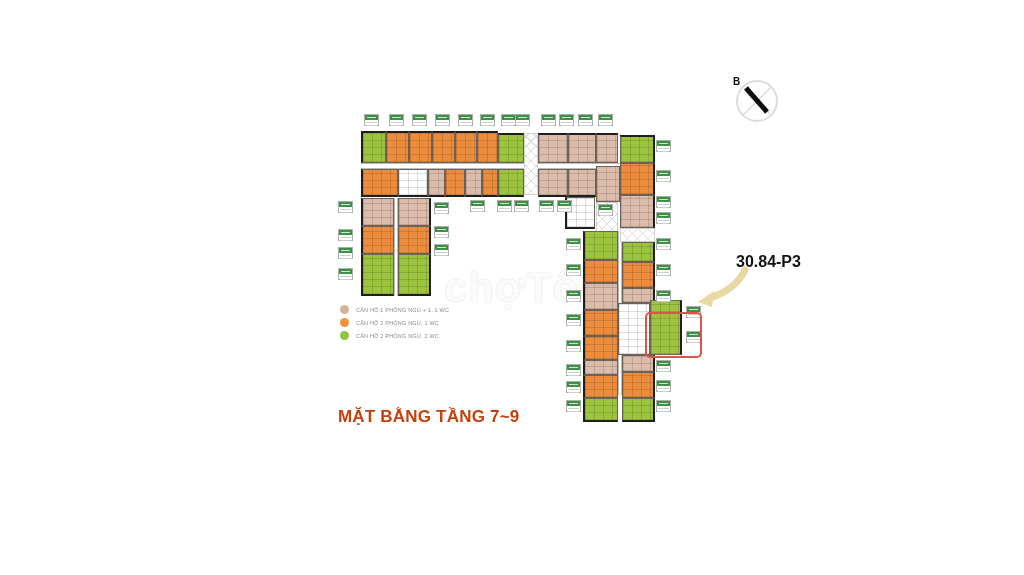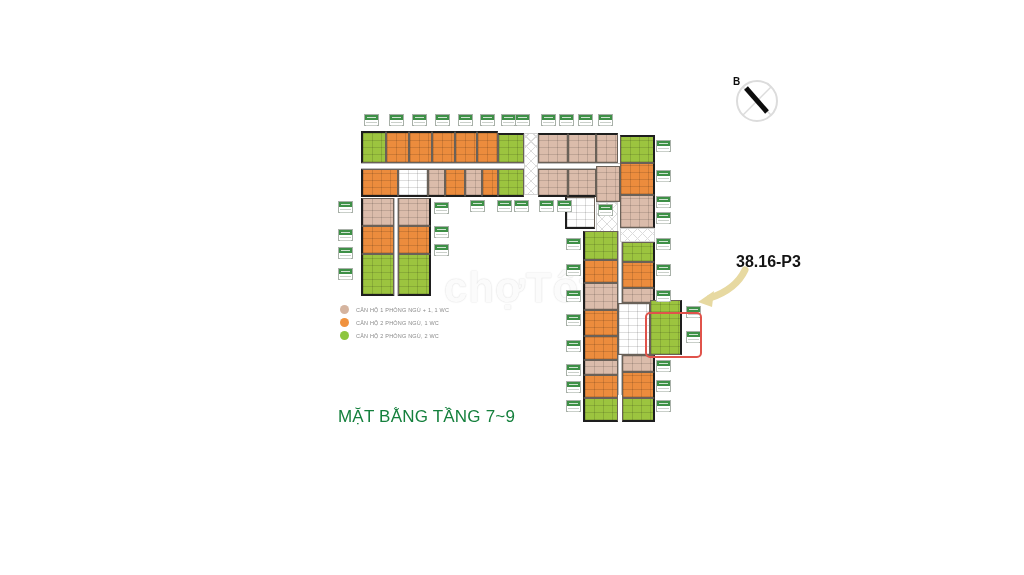--- a/index.html
+++ b/index.html
@@ -25,21 +25,21 @@
         box-sizing:border-box;background:#fff;}
   .chip .cap{height:5px;background:#3E9047;
         background-image:linear-gradient(transparent 35%, rgba(255,255,255,.75) 35% 60%, transparent 60%);
         background-size:9px 100%;background-repeat:no-repeat;background-position:2px 0;}
   .chip .cbody{height:5px;background-image:repeating-linear-gradient(0deg,#c9cfc9 0 1px, transparent 1px 3px);margin:1px;}
 
   .highlight-box{position:absolute;box-sizing:border-box;border:2px solid #E0534B;border-radius:5px;
         background:transparent;z-index:5;}
 
   
-  .title{position:absolute;left:338px;top:407px;font-size:17px;font-weight:400;color:#15803d;
+  .title{position:absolute;left:338px;top:407px;font-size:17px;font-weight:700;color:#c2410c;
         letter-spacing:.2px;z-index:6;}
   .annotation{position:absolute;left:736px;top:253px;font-size:16px;font-weight:800;color:#141414;z-index:6;}
 
   .legend{position:absolute;left:340px;top:303px;z-index:6;}
   .legend-row{display:flex;align-items:center;height:13px;}
   .dot{width:9px;height:9px;border-radius:50%;margin-right:7px;flex:0 0 auto;}
   .lg-0{background:#D5B49F;} .lg-1{background:#F0923E;} .lg-2{background:#8DC63F;}
   .legend-text{font-size:5.5px;color:#8a8a8a;letter-spacing:.2px;white-space:nowrap;}
 
   .watermark{position:absolute;left:444px;top:264px;z-index:1;font-size:42px;font-weight:700;
@@ -303,21 +303,21 @@
     <line x1="43" y1="15" x2="15" y2="43" stroke="#dcdcdc" stroke-width="1.5"></line>
     <line x1="39" y1="40" x2="18" y2="16" stroke="#0d0d0d" stroke-width="5"></line>
     <text x="5" y="13" font-size="10" font-weight="bold" fill="#0d0d0d">B</text>
   </svg>
 
   <svg class="arrow-svg" width="70" height="55" viewBox="0 0 70 55">
     <path d="M 55 10 C 48 25, 35 33, 20 38" fill="none" stroke="#E7D9A1" stroke-width="7" stroke-linecap="round"></path>
     <polygon points="8,42 24,31 22,47" fill="#E7D9A1"></polygon>
   </svg>
 
-  <div class="annotation">38.16-P3</div>
+  <div class="annotation">30.84-P3</div>
 
   <div class="legend">
     <div class="legend-row">
       <span class="dot lg-0"></span>
       <span class="legend-text">CĂN HỘ 1 PHÒNG NGỦ + 1, 1 WC</span>
     </div>
     <div class="legend-row">
       <span class="dot lg-1"></span>
       <span class="legend-text">CĂN HỘ 2 PHÒNG NGỦ, 1 WC</span>
     </div>

